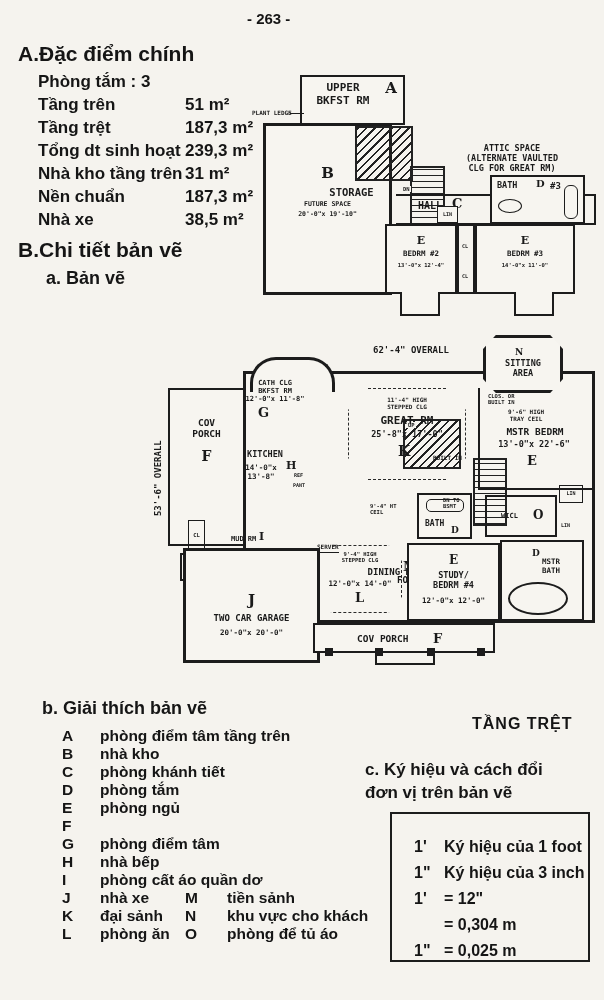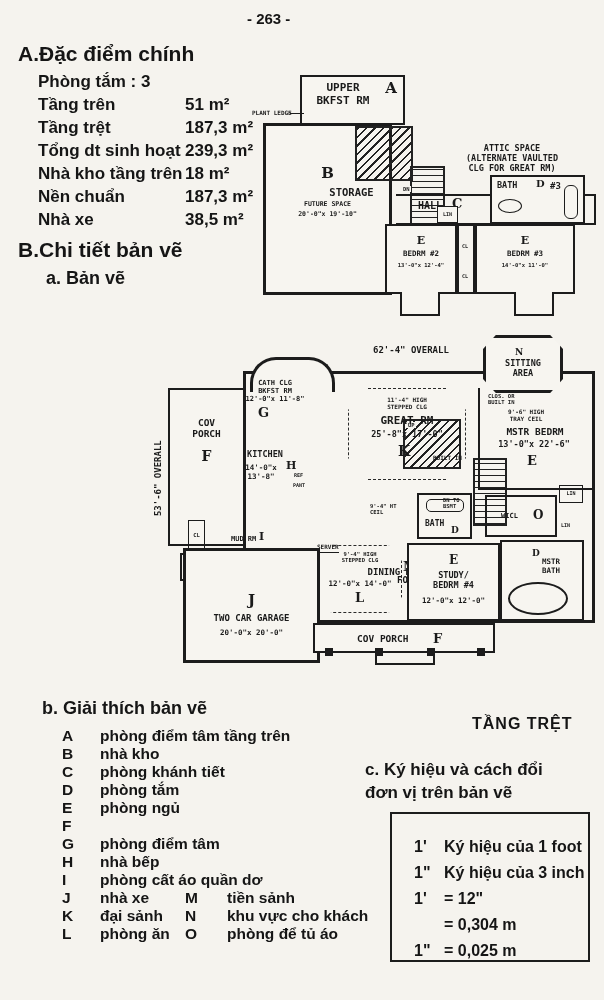--- a/index.html
+++ b/index.html
@@ -46,21 +46,21 @@
     <div class="spec-row">
         <span class="spec-label">Tầng trệt</span>
         <span>187,3 m²</span>
       </div>
     <div class="spec-row">
         <span class="spec-label">Tổng dt sinh hoạt</span>
         <span>239,3 m²</span>
       </div>
     <div class="spec-row">
         <span class="spec-label">Nhà kho tầng trên</span>
-        <span>18 m²</span>
+        <span>31 m²</span>
       </div>
     <div class="spec-row">
         <span class="spec-label">Nền chuẩn</span>
         <span>187,3 m²</span>
       </div>
     <div class="spec-row">
         <span class="spec-label">Nhà xe</span>
         <span>38,5 m²</span>
       </div>
   </div>

